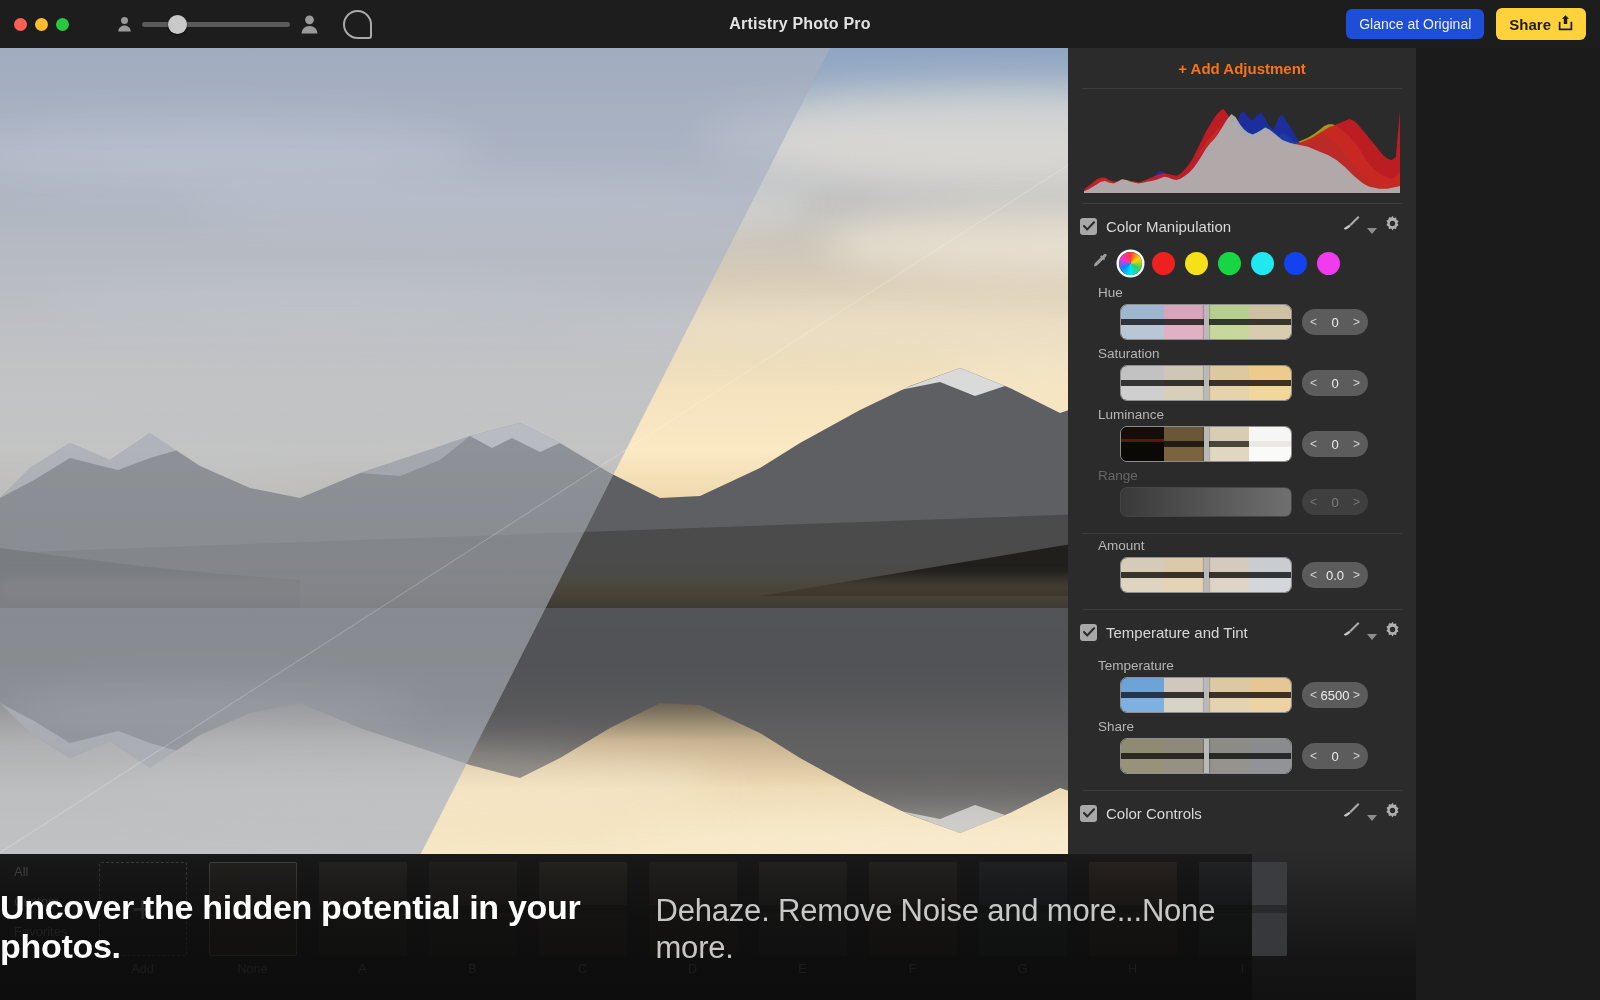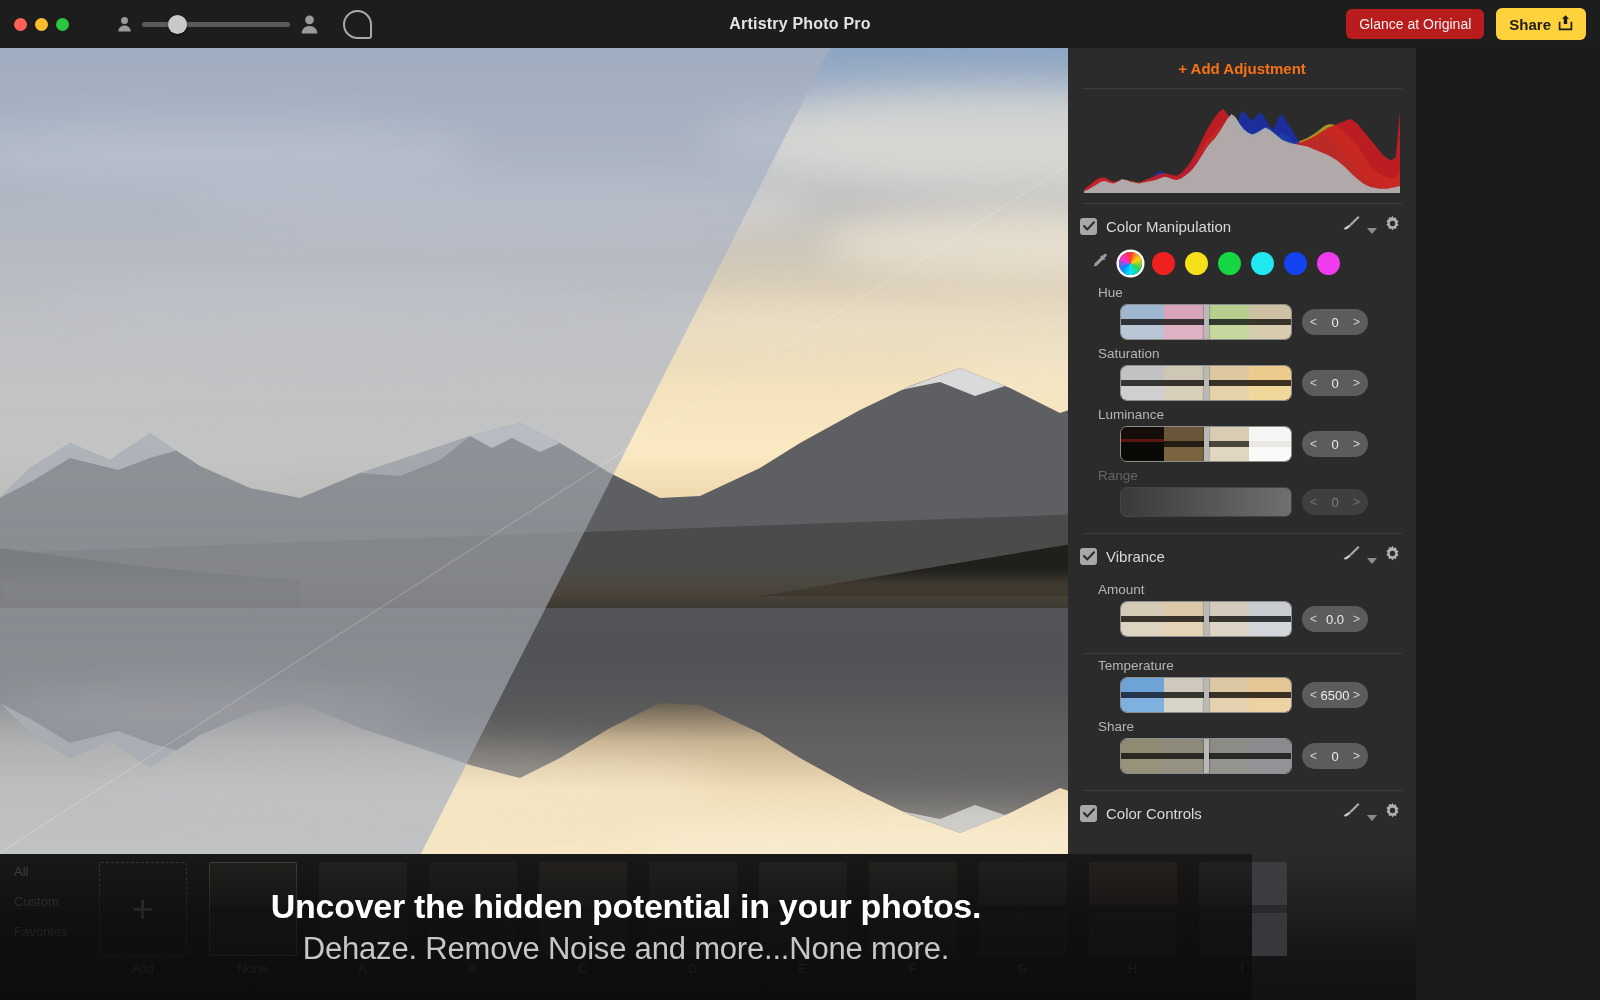--- a/index.html
+++ b/index.html
@@ -60,21 +60,21 @@
     display: flex; align-items: center; justify-content: center;
     color: #e3e3e3; font-size: 16px; font-weight: bold;
     letter-spacing: .2px;
     pointer-events: none;
   }
   #titlebar-right {
     position: absolute; right: 14px; top: 0; height: 48px;
     display: flex; align-items: center; gap: 12px;
   }
   #glance-btn {
-    background: #b91c1c; color: #f0f0f0;
+    background: #1d4ed8; color: #f0f0f0;
     border: none; border-radius: 6px;
     font-size: 14px; font-family: inherit;
     padding: 7px 13px; cursor: pointer;
   }
   #share-btn {
     background: #ffd23c; color: #1c1c1c;
     border: none; border-radius: 6px;
     font-size: 15px; font-weight: bold; font-family: inherit;
     padding: 6px 13px; cursor: pointer;
     display: flex; align-items: center; gap: 7px;
@@ -276,21 +276,21 @@
   }
   .preset-thumb.sel { border: 1px solid #7e7e7e; }
   .preset-name { color: #8c8c8c; font-size: 12.5px; margin-top: 6px; }
   .pv { position: absolute; inset: 0; }
 
   
   #overlay {
     position: absolute; left: 0; bottom: 0;
     width: 1252px; height: 146px;
     background: linear-gradient(to bottom, rgba(15,15,15,.55), rgba(12,12,12,.84) 45%, rgba(10,10,10,.9));
-    display: flex; flex-direction: column;
+    display: flex; flex-direction: row;
     align-items: center; justify-content: center;
     pointer-events: none;
   }
   #overlay-head {
     color: #ffffff; font-size: 34px; font-weight: bold;
     letter-spacing: -.3px; line-height: 1.15;
   }
   #overlay-sub {
     color: #c7c7c7; font-size: 31px; font-weight: normal;
     letter-spacing: -.2px; line-height: 1.2; margin-top: 4px;
@@ -506,64 +506,64 @@
         <div class="stepper">
           <span class="arr">&lt;</span>
           <span class="val">0</span>
           <span class="arr">&gt;</span>
         </div>
       </div>
     </div>
 
     <div class="divider" style="margin-top:14px"></div>
 
+
+    <div class="ctrl">
+      <div class="ctrl-label">Amount</div>
+      <div class="ctrl-row">
+        <div class="slider-img">
+          <div class="seg s0" style="background:linear-gradient(to bottom,#d6cbb6 0 42%,#38332b 42% 58%,#ded4c0 58% 100%)"></div>
+          <div class="seg s1" style="background:linear-gradient(to bottom,#dcc9a8 0 42%,#3a3228 42% 58%,#e4d3b4 58% 100%)"></div>
+          <div class="seg s2" style="background:linear-gradient(to bottom,#d5cbbc 0 42%,#37332d 42% 58%,#ded5c6 58% 100%)"></div>
+          <div class="seg s3" style="background:linear-gradient(to bottom,#c9cdd2 0 42%,#323538 42% 58%,#d3d7dc 58% 100%)"></div>
+          <div class="thumb-handle"></div>
+        </div>
+        <div class="stepper">
+          <span class="arr">&lt;</span>
+          <span class="val">0.0</span>
+          <span class="arr">&gt;</span>
+        </div>
+      </div>
+    </div>
+
+    <div class="divider" style="margin-top:14px"></div>
+
     <div class="section-header">
       <div class="chk">
         <svg width="12" height="10" viewBox="0 0 12 10">
             <path d="M1 5 L4.3 8.4 L11 1.3" fill="none" stroke="#2b2b2b" stroke-width="2.1" stroke-linecap="round" stroke-linejoin="round"></path>
           </svg>
       </div>
-      <div class="section-title">Vibrance</div>
+      <div class="section-title">Temperature and Tint</div>
       <div class="hdr-icons">
         <span>
           <svg width="20" height="20" viewBox="0 0 20 20">
               <path d="M17 2 L8.4 10.6 L9.9 12.1 L18.5 3.5 Z" fill="#a9a9a9"></path>
               <path d="M8.2 10.8 L9.7 12.3 L6.2 15 C5 15.9 3.2 15.4 2.8 14.2 Z" fill="#c9c9c9"></path>
             </svg>
         </span>
         <span class="caret"></span>
         <span>
           <svg width="19" height="19" viewBox="0 0 19 19">
               <path d="M9.5 0.8l1.2 2.1 2.4-.4.4 2.4 2.1 1.2-1.3 2.1 1.3 2.1-2.1 1.2-.4 2.4-2.4-.4-1.2 2.1-1.2-2.1-2.4.4-.4-2.4L3.4 10l1.3-2.1L3.4 5.8l2.1-1.2.4-2.4 2.4.4z" fill="#b0b0b0"></path>
               <circle cx="9.5" cy="8.5" r="2.7" fill="#2b2b2b"></circle>
             </svg>
         </span>
       </div>
     </div>
-
-    <div class="ctrl">
-      <div class="ctrl-label">Amount</div>
-      <div class="ctrl-row">
-        <div class="slider-img">
-          <div class="seg s0" style="background:linear-gradient(to bottom,#d6cbb6 0 42%,#38332b 42% 58%,#ded4c0 58% 100%)"></div>
-          <div class="seg s1" style="background:linear-gradient(to bottom,#dcc9a8 0 42%,#3a3228 42% 58%,#e4d3b4 58% 100%)"></div>
-          <div class="seg s2" style="background:linear-gradient(to bottom,#d5cbbc 0 42%,#37332d 42% 58%,#ded5c6 58% 100%)"></div>
-          <div class="seg s3" style="background:linear-gradient(to bottom,#c9cdd2 0 42%,#323538 42% 58%,#d3d7dc 58% 100%)"></div>
-          <div class="thumb-handle"></div>
-        </div>
-        <div class="stepper">
-          <span class="arr">&lt;</span>
-          <span class="val">0.0</span>
-          <span class="arr">&gt;</span>
-        </div>
-      </div>
-    </div>
-
-    <div class="divider" style="margin-top:14px"></div>
-
 
     <div class="ctrl">
       <div class="ctrl-label">Temperature</div>
       <div class="ctrl-row">
         <div class="slider-img">
           <div class="seg s0" style="background:linear-gradient(to bottom,#6ea3d8 0 42%,#26344a 42% 58%,#7eb0e0 58% 100%)"></div>
           <div class="seg s1" style="background:linear-gradient(to bottom,#cfc9bd 0 42%,#35332e 42% 58%,#d8d3c7 58% 100%)"></div>
           <div class="seg s2" style="background:linear-gradient(to bottom,#ddc8a4 0 42%,#3a3226 42% 58%,#e5d2b0 58% 100%)"></div>
           <div class="seg s3" style="background:linear-gradient(to bottom,#e5c694 0 42%,#3c3124 42% 58%,#edd3a4 58% 100%)"></div>
           <div class="thumb-handle"></div>

